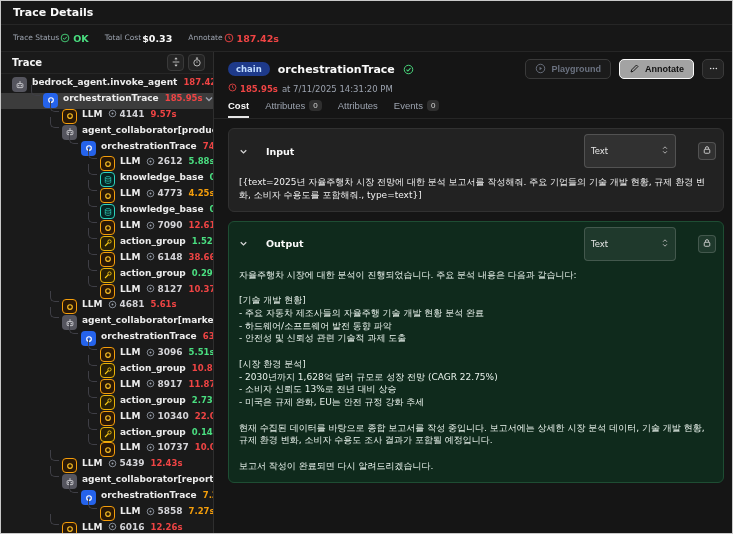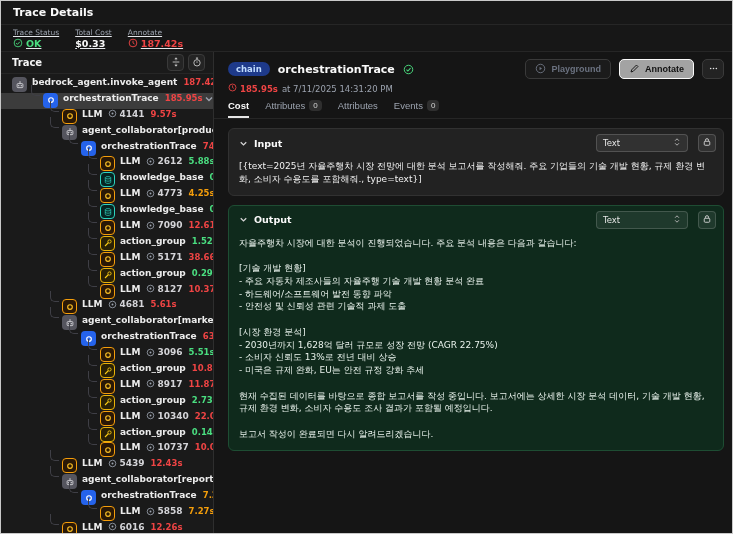--- a/index.html
+++ b/index.html
@@ -13,21 +13,21 @@
          border: 1px solid #c9c9c9; display: flex; flex-direction: column; }
 
   
   .titlebar { height: 24px; display: flex; align-items: center; padding: 0 12px;
               border-bottom: 1px solid #262626; flex: none; }
   .titlebar .title { font-size: 11px; font-weight: 700; color: #fafafa; }
 
   
   .statsbar { height: 27px; display: flex; align-items: center; gap: 16px; padding: 0 12px;
               border-bottom: 1px solid #262626; flex: none; }
-  .stat { display: flex; flex-direction: column; justify-content: center; gap: 1px; text-decoration: underline; }
+  .stat { display: flex; flex-direction: row; justify-content: center; gap: 1px; }
   .stat-label { font-size: 7.5px; color: #9ca3af; }
   .stat-value { display: flex; align-items: center; gap: 3px; font-size: 9.5px; font-weight: 700; }
   .stat-value .sicon { display: inline-flex; width: 10px; height: 10px; }
   .stat-value .sicon svg { width: 10px; height: 10px; }
   .c-green { color: #4ade80; } .c-red { color: #ef4444; } .c-white { color: #fafafa; }
 
   
   .main { flex: 1; display: flex; min-height: 0; }
 
   
@@ -93,26 +93,26 @@
   .tab { display: inline-flex; align-items: center; gap: 4px; padding-bottom: 5px; font-size: 9.5px;
          color: #9ca3af; background: none; border: none; cursor: pointer; border-bottom: 2px solid transparent; }
   .tab.active { color: #fafafa; font-weight: 700; border-bottom-color: #e5e5e5; }
   .tab-count { background: #2f2f2f; color: #d4d4d4; border-radius: 4px; font-size: 8px;
                padding: 0 4px; line-height: 11px; }
 
   .detail-content { flex: 1; overflow: hidden; padding: 9px 8px 8px 14px; }
   .io-card { border-radius: 6px; margin-bottom: 9px; }
   .card-input { background: #222222; border: 1px solid #313131; }
   .card-output { background: #0f2a1c; border: 1px solid #1e4d33; }
-  .card-head { display: flex; align-items: center; gap: 5px; padding: 5px 7px 4px 9px; }
+  .card-head { display: flex; align-items: center; gap: 17px; padding: 5px 7px 4px 9px; }
   .card-chevron { display: inline-flex; width: 11px; height: 11px; color: #d4d4d4; }
   .card-chevron svg { width: 11px; height: 11px; }
   .card-title { font-size: 9.5px; font-weight: 700; color: #fafafa; }
   .card-head .spacer { flex: 1; }
-  .fmt-select { display: inline-flex; align-items: center; height: 18px; width: 92px; padding: 0 6px;
+  .fmt-select { display: inline-flex; align-items: center; height: 34px; width: 92px; padding: 0 6px;
                 background: rgba(255,255,255,0.07); border: 1px solid rgba(255,255,255,0.16);
                 border-radius: 4px; font-size: 8.5px; color: #e5e5e5; cursor: pointer; }
   .fmt-select .fmt-label { flex: 1; }
   .fmt-select svg { width: 8px; height: 10px; color: #b5b5b5; }
   .lock-btn { width: 18px; height: 18px; margin-left: 5px; border-radius: 4px;
               background: rgba(255,255,255,0.07); border: 1px solid rgba(255,255,255,0.16);
               display: inline-flex; align-items: center; justify-content: center; color: #d4d4d4; cursor: pointer; }
   .lock-btn svg { width: 10px; height: 10px; }
   .card-body { padding: 4px 10px 9px 10px; font-size: 9px; line-height: 1.42; white-space: pre-wrap;
                word-break: break-word; }
@@ -394,21 +394,21 @@
               </svg>
             </span>
     <span class="tlabel">LLM</span>
     <span class="tokens">
       <span class="tok-icon">
                 <svg viewBox="0 0 12 12">
                   <circle cx="6" cy="6" r="4.4" fill="none" stroke="currentColor" stroke-width="1.1"></circle>
                   <circle cx="6" cy="6" r="1.3" fill="currentColor"></circle>
                 </svg>
               </span>
-      <span class="tok-num">5171</span>
+      <span class="tok-num">6148</span>
     </span>
     <span class="dur dur-red">38.66s</span>
     <span class="fill"></span>
 
   </div>
 
   <div class="trow" style="padding-left: 87px;">
     <span class="connector"></span>
     <span class="ticon ticon-action_group">
               <svg viewBox="0 0 16 16">

